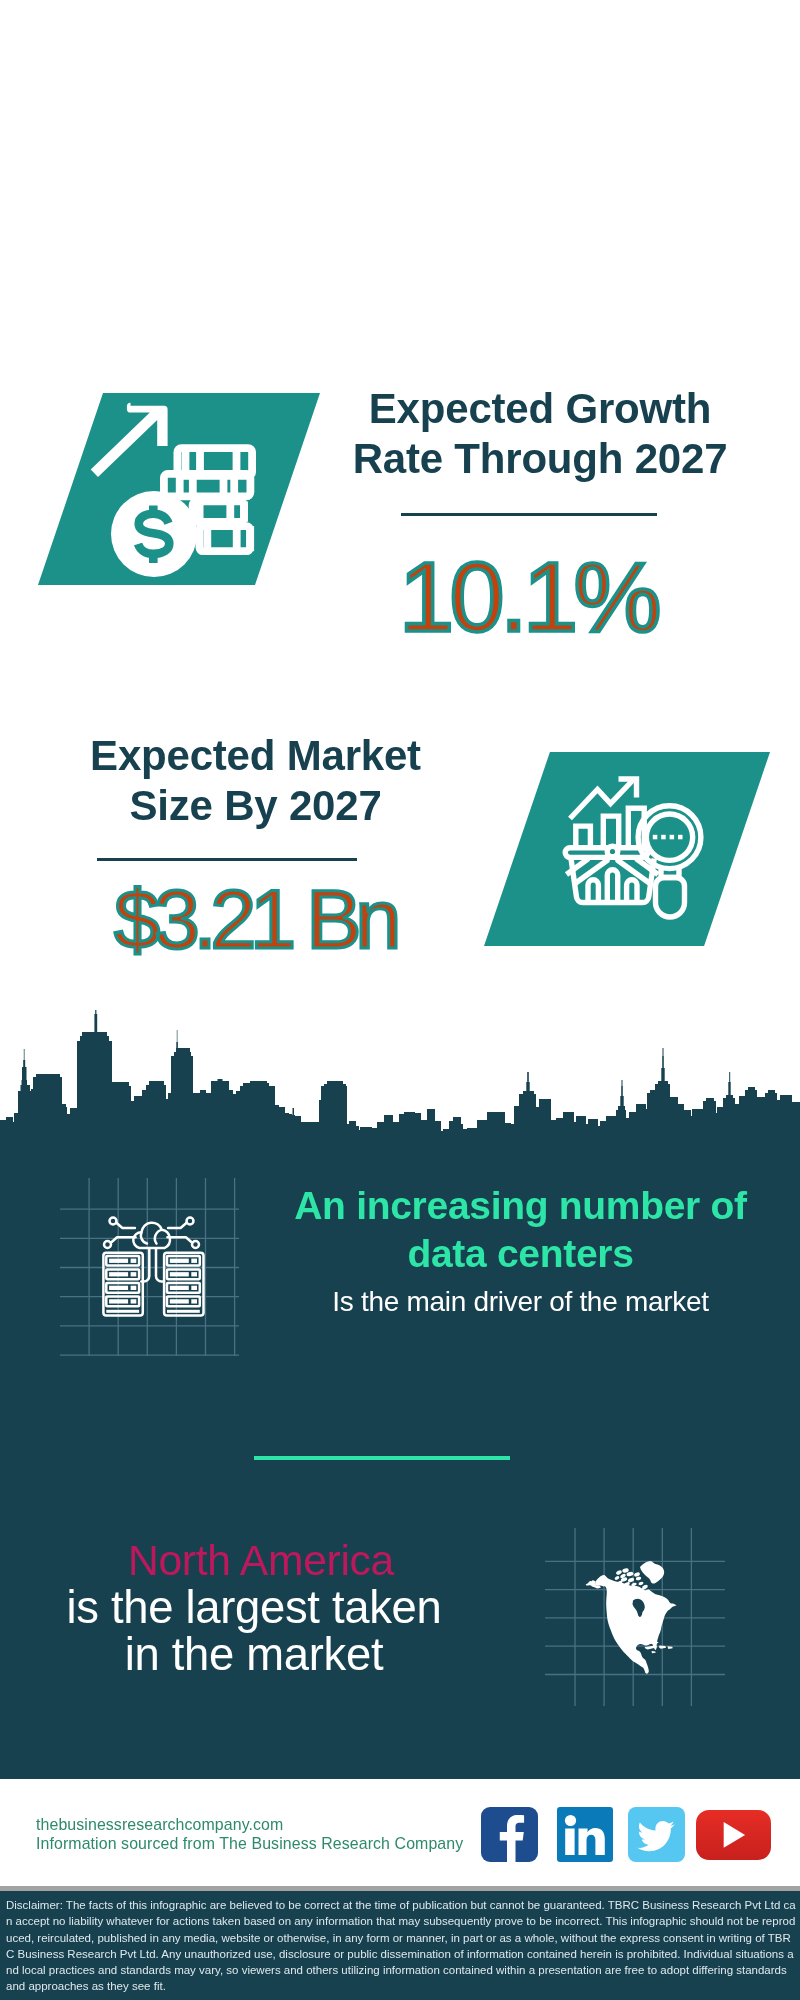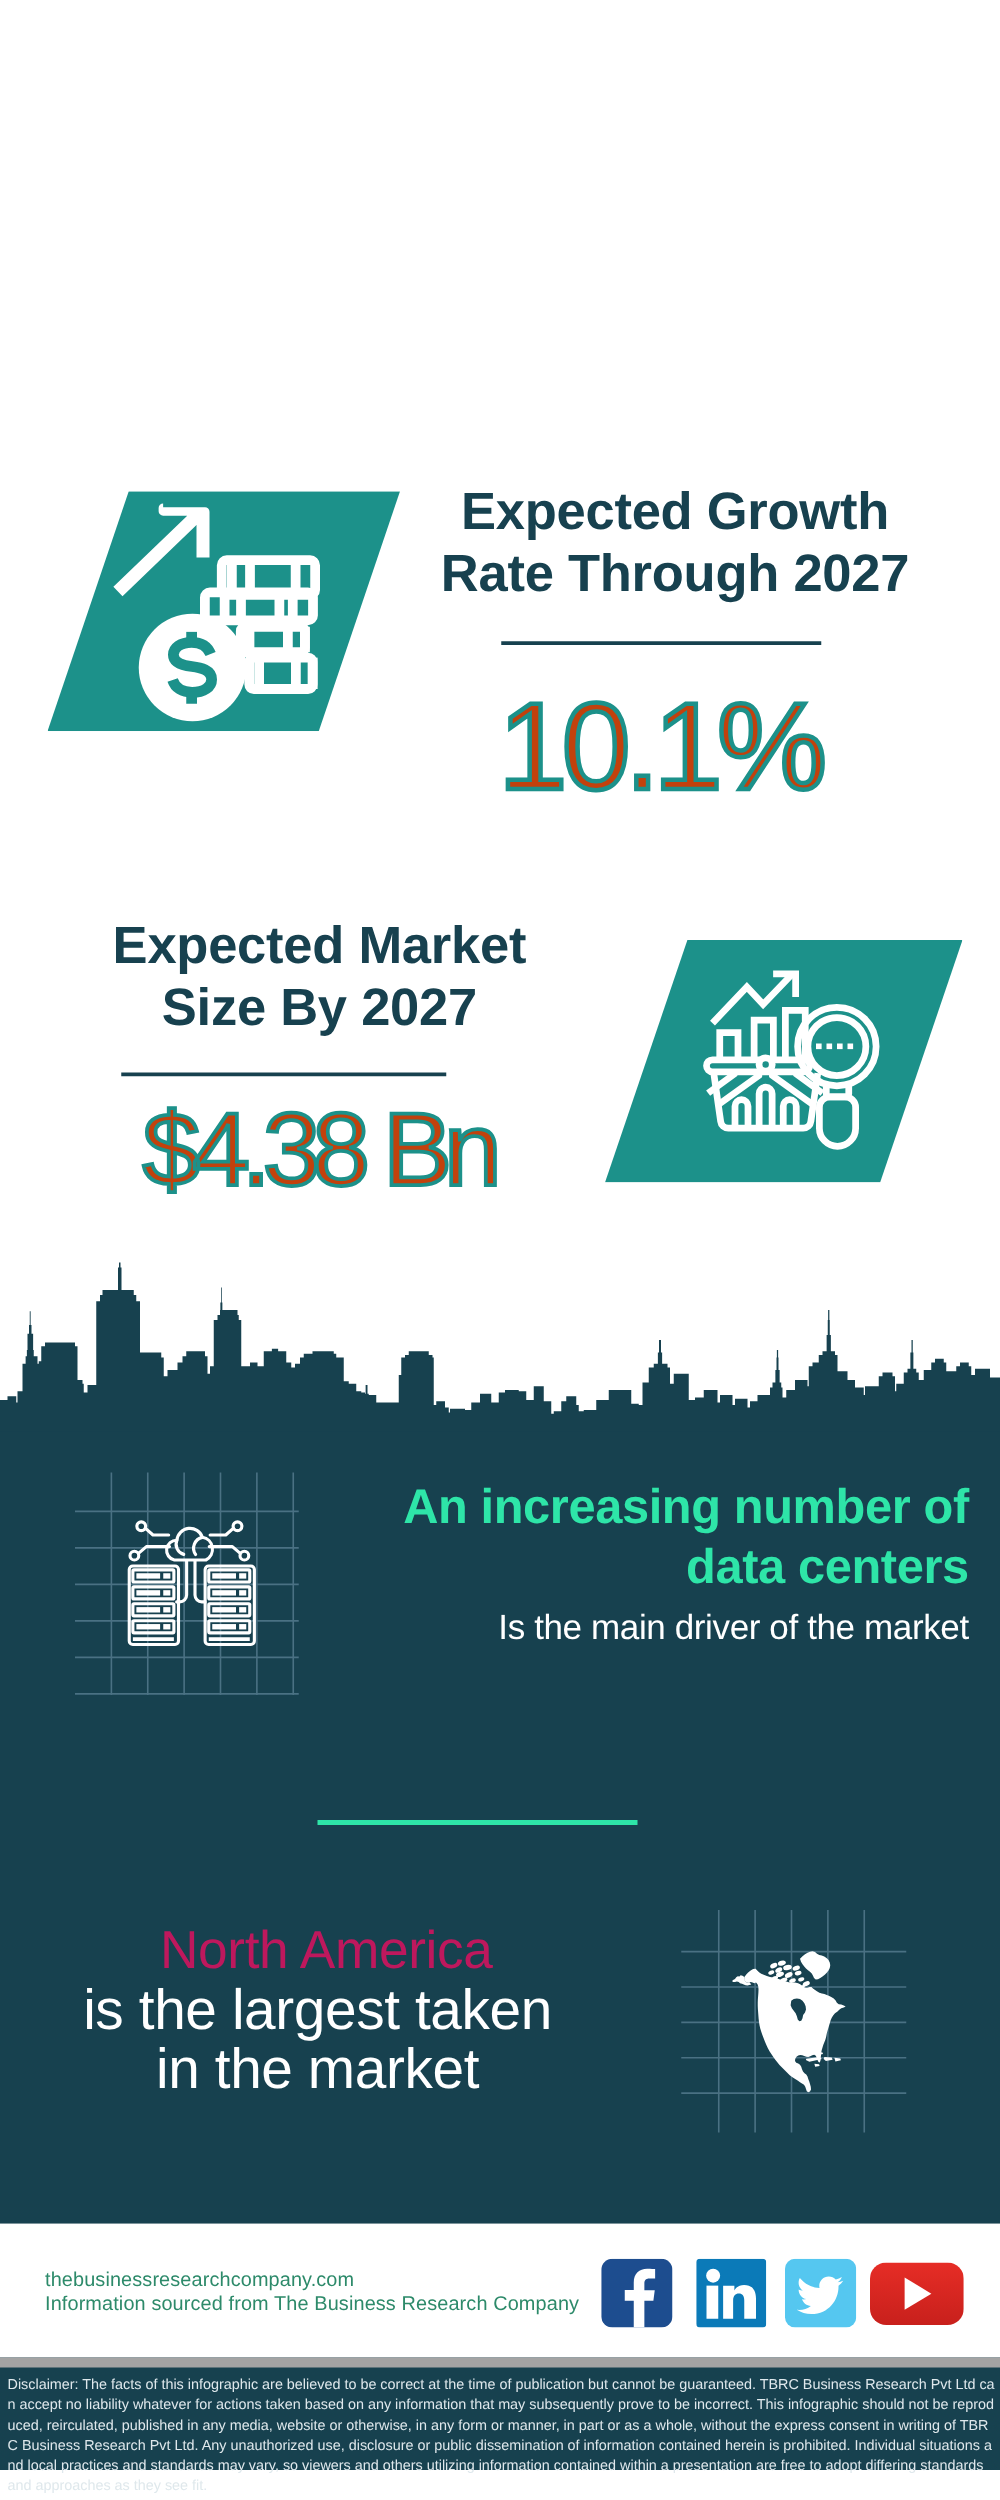--- a/index.html
+++ b/index.html
@@ -25,36 +25,36 @@
   #growth-stat .rule { width:256px; left:-11px; }
   #growth-stat .val { left:-12px; }
   .icon-money { position:absolute; left:47px; top:5px; width:180px; height:184px; overflow:visible; }
   #size-stat { left:58px; top:731px; width:395px; }
   #size-stat .rule { width:260px; left:-29px; margin-top:27px;}
   #size-stat .val { left:-1px; font-size:83px; margin-top:6px; letter-spacing:-6.4px; -webkit-text-stroke:3.0px #1c918a;}
   .plg2 { left:484px; top:752px; width:286px; height:194px; }
   .icon-market { position:absolute; left:76px; top:20px; width:150px; height:150px; overflow:visible; }
   .dark { position:absolute; left:0; top:1144px; width:800px; height:635px; background:#17414f; }
   .skyline { position:absolute; left:0; top:1010px; width:800px; height:135px; display:block; }
-  .dcblock { position:absolute; left:290px; top:1182px; width:485px; text-align:right; }
+  .dcblock { position:absolute; left:278px; top:1182px; width:485px; text-align:center; }
   .dcblock .hl { font-size:39px; font-weight:bold; color:#2ee5a8; line-height:48px; letter-spacing:-0.3px;}
   .dcblock .sub { font-size:28px; font-weight:normal; color:#ffffff; line-height:47px; letter-spacing:-0.3px;}
   .mid-divider { position:absolute; left:254px; top:1456px; width:256px; height:4px; background:#2ee5a8; }
   .nablock { position:absolute; left:65px; top:1536px; width:392px; text-align:center; }
   .nablock .hl { font-size:42.6px; font-weight:normal; color:#be185d; line-height:48px; letter-spacing:-0.3px;}
   .nablock .sub { font-size:45.4px; font-weight:normal; color:#ffffff; line-height:47px; letter-spacing:-0.3px; position:relative; left:-7px;}
   .dc-icon { position:absolute; left:55px; top:1175px; width:195px; height:195px; }
   .na-grid { position:absolute; left:540px; top:1520px; width:200px; height:195px; }
   .na-map { position:absolute; left:585px; top:1555px; width:100px; height:125px; }
   .footer { position:absolute; left:0; top:1779px; width:800px; height:107px; background:#ffffff; }
   .src { position:absolute; left:36px; top:36px; font-size:15.9px; color:#2d8a6a; line-height:19.4px; letter-spacing:0.1px;}
   .social { position:absolute; top:28px; }
   .sicon { position:absolute; top:0; }
-  .disclaimer { position:absolute; left:0; top:1886px; width:800px; height:90px;
-     background:#17414f; border-top:8px solid #a3a3a3;}
+  .disclaimer { position:absolute; left:0; top:1886px; width:800px; height:114px;
+     background:#17414f; border-top:5px solid #a3a3a3;}
   .disclaimer p { position:absolute; left:6px; top:6px; width:790px; font-size:11.5px; color:#dfe8ec;
      line-height:16.3px; text-align:left; word-break:break-all; }
 </style>
 </head>
 <body>
 
 <div class="page">
 
   <div class="plg plg1">
       <div class="shape"></div>
@@ -91,21 +91,21 @@
   </div>
   <div class="stat" id="growth-stat">
     <div class="lbl">Expected Growth Rate Through 2027</div>
     <div class="rule"></div>
     <div class="val">10.1%</div>
   </div>
 
   <div class="stat" id="size-stat">
     <div class="lbl">Expected Market Size By 2027</div>
     <div class="rule"></div>
-    <div class="val">$4.38 Bn</div>
+    <div class="val">$3.21 Bn</div>
   </div>
   <div class="plg plg2">
       <div class="shape"></div>
     <svg class="icon-market" viewBox="560 772 150 150">
       <g fill="none" stroke="#ffffff" stroke-width="5.4" stroke-linejoin="miter" stroke-linecap="butt">
         <polyline points="570,818.5 597.5,789.5 610.5,803.5 634,779"></polyline>
         <polyline points="618.5,779 636.5,779 636.5,797.5"></polyline>
         <path d="M575.8 848 v-21.9 h14.6 v21.9"></path>
         <path d="M603.3 848 v-31.9 h15.4 v31.9"></path>
         <path d="M628.3 848 v-39.7 h15.9 v39.7"></path>

